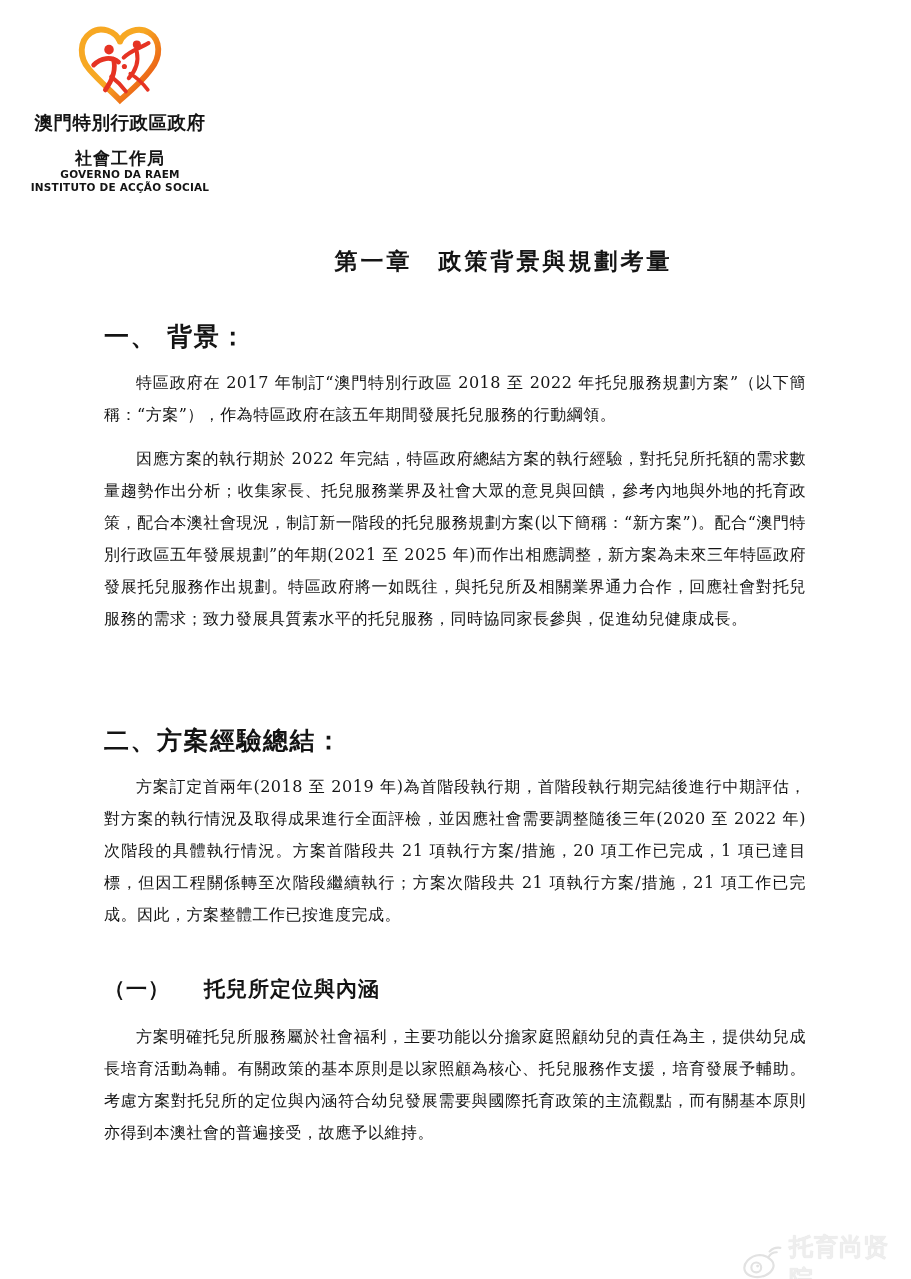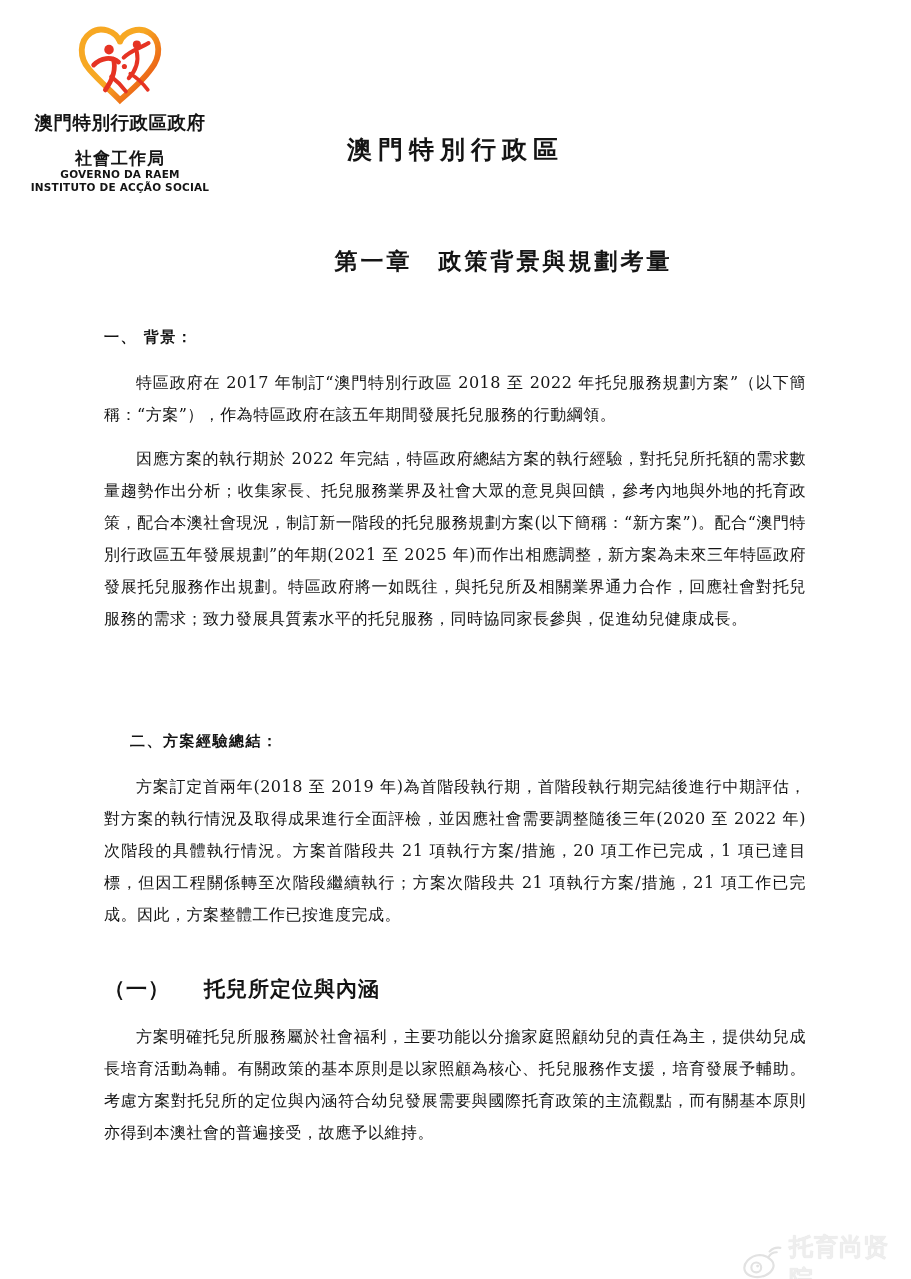--- a/index.html
+++ b/index.html
@@ -47,29 +47,29 @@
   .title-line2{font-size:27px;line-height:34px;letter-spacing:2px;}
   .chapter-heading{
     position:absolute;top:246px;left:0;width:911px;
     text-align:center;font-size:23px;font-weight:700;letter-spacing:3px;margin-left:48px;
   }
   
   .content{
     position:absolute;left:104px;top:323px;width:702px;
   }
   .section-heading{
-    font-size:15px;font-weight:700;line-height:28px;letter-spacing:1.5px;
+    font-size:25px;font-weight:700;line-height:28px;letter-spacing:1.5px;
   }
   .para{
     margin:0;font-size:16px;line-height:32px;
     text-align:justify;text-indent:2em;letter-spacing:0.5px;
   }
   .mt-p1{margin-top:16px;}
   .mt-p2{margin-top:12px;}
-  .mt-sec2{margin-top:92px;margin-left:26px;}
+  .mt-sec2{margin-top:92px;}
   .mt-p3{margin-top:16px;}
   .mt-sub{margin-top:44px;}
   .mt-p4{margin-top:18px;}
   .subsection-heading{
     font-size:21px;font-weight:700;line-height:28px;letter-spacing:1px;
   }
   .subsection-heading .sub-num{margin-right:34px;}
   
   .watermark{
     position:absolute;left:742px;top:1231px;
@@ -111,21 +111,20 @@
       <circle cx="66" cy="58" r="3.5" fill="var(--logo_red)" stroke="none"></circle>
     </g>
   </svg>
   <div class="logo-cn1">澳門特別行政區政府</div>
   <div class="logo-cn2">社會工作局</div>
   <div class="logo-pt">GOVERNO DA RAEM</div>
   <div class="logo-pt">INSTITUTO DE ACÇÃO SOCIAL</div>
 </div>
 
 <div class="title-block">
-  <div class="title-line1">澳門特別行政區</div>
 </div>
 
 <div class="chapter-heading">第一章　政策背景與規劃考量</div>
 
 <div class="content">
 
   <div class="section-heading">一、 背景：</div>
 
   <p class="para mt-p1">特區政府在 2017 年制訂“澳門特別行政區 2018 至 2022 年托兒服務規劃方案”（以下簡稱：“方案”），作為特區政府在該五年期間發展托兒服務的行動綱領。</p>
 

